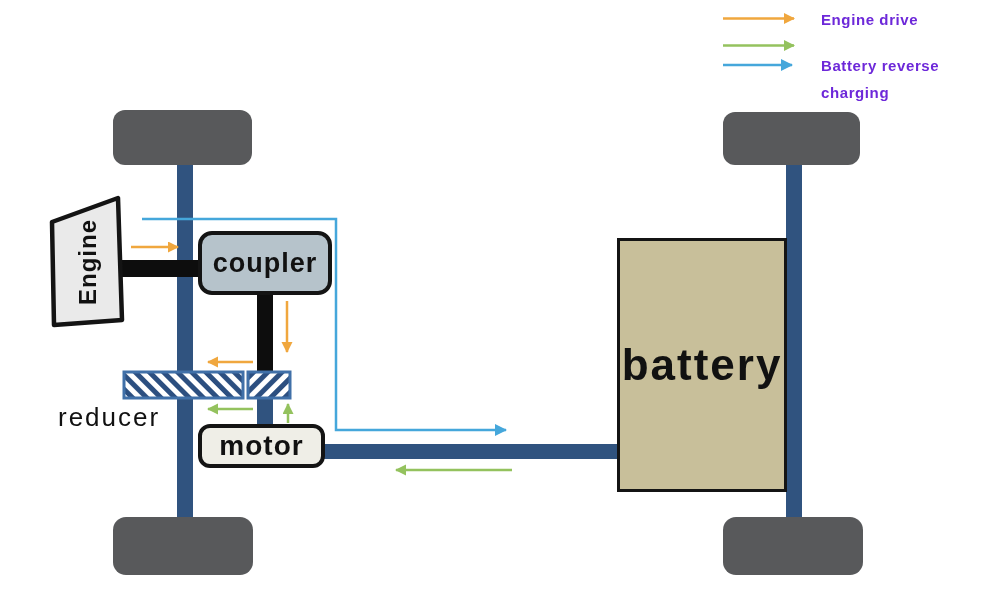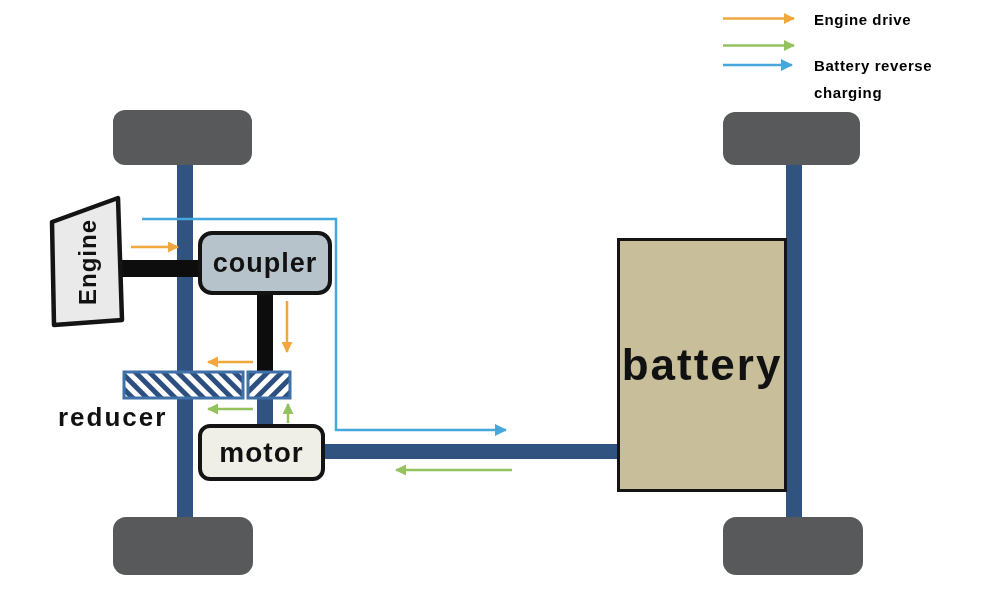--- a/index.html
+++ b/index.html
@@ -12,46 +12,46 @@
   .box{
     display:flex;align-items:center;justify-content:center;
     color:#111;font-weight:bold;
   }
   .coupler-box{
     left:198px;top:231px;width:134px;height:64px;
     background:#b6c3cb;border:4px solid #141414;border-radius:14px;
     font-size:27px;letter-spacing:1px;
   }
   .motor-box{
-    left:198px;top:424px;width:127px;height:57px;
+    left:198px;top:424px;width:127px;height:44px;
     background:#efeee7;border:4px solid #141414;border-radius:12px;
     font-size:28px;letter-spacing:1px;
   }
   .battery-box{
     left:617px;top:238px;width:170px;height:254px;
     background:#c8bf9a;border:3px solid #141414;
     font-size:44px;letter-spacing:2px;
   }
   .engine-label{
     left:33px;top:248px;width:110px;height:28px;line-height:28px;
     text-align:center;font-size:24px;font-weight:bold;letter-spacing:1px;color:#111;
     transform:rotate(-90deg);
   }
   .reducer-label{
     left:58px;top:402px;width:130px;
-    font-size:26px;font-weight:bold;letter-spacing:2px;color:#111;
+    font-size:26px;font-weight:normal;letter-spacing:2px;color:#111;
   }
   .legend{
     left:721px;top:6px;width:240px;z-index:3;
   }
   .legend-row{display:flex;align-items:flex-start;}
   .legend-row svg{flex:0 0 auto;margin-top:7px;}
   .legend-label{
-    margin-left:8px;font-size:15px;line-height:27px;font-weight:bold;
-    letter-spacing:0.6px;color:#000000;width:150px;
+    margin-left:15px;font-size:15px;line-height:27px;font-weight:bold;
+    letter-spacing:0.6px;color:#6d28d9;width:150px;
   }
 </style>
 </head>
 <body>
 
 <div class="stage">
 
   <svg class="canvas" width="1000" height="605" viewBox="0 0 1000 605">
     <defs>
       <marker id="mOrange" markerUnits="userSpaceOnUse" markerWidth="13" markerHeight="12" refX="10" refY="5.5" orient="auto">

